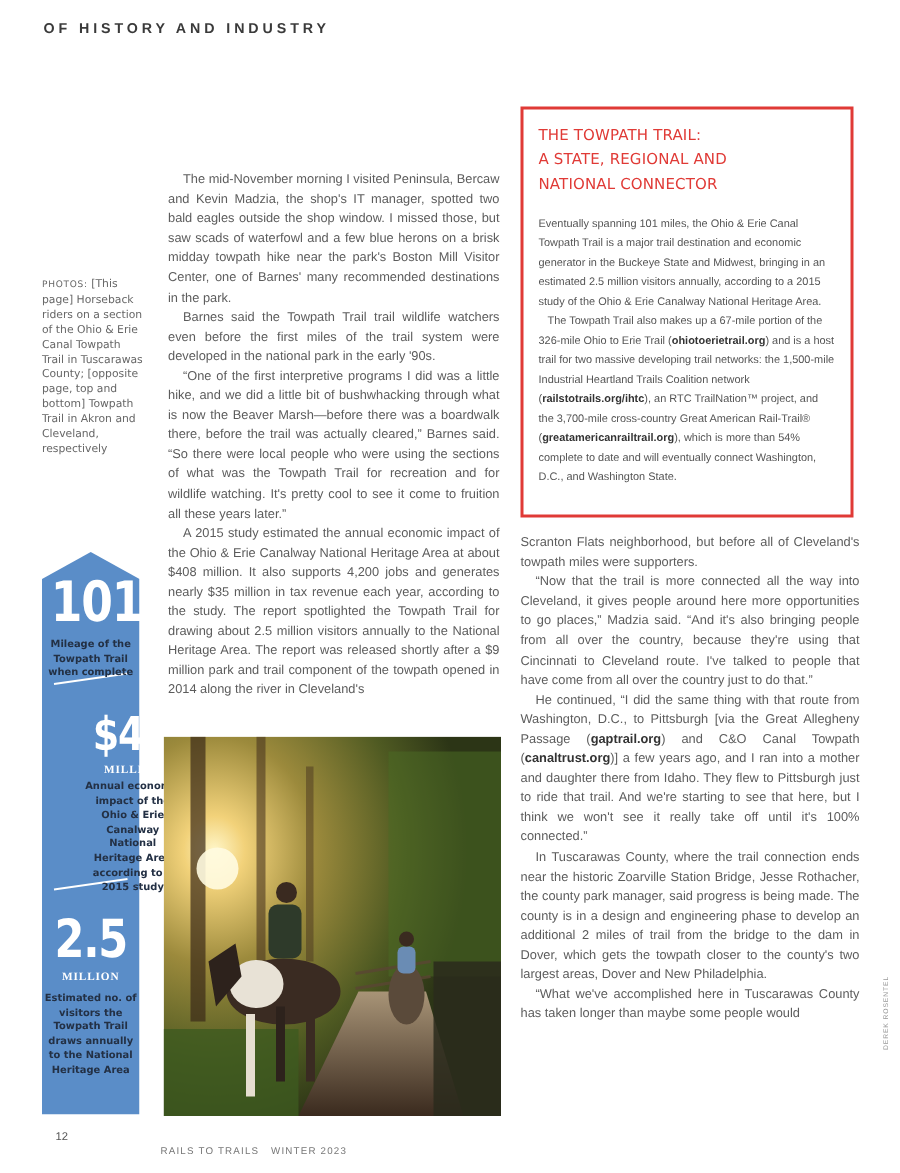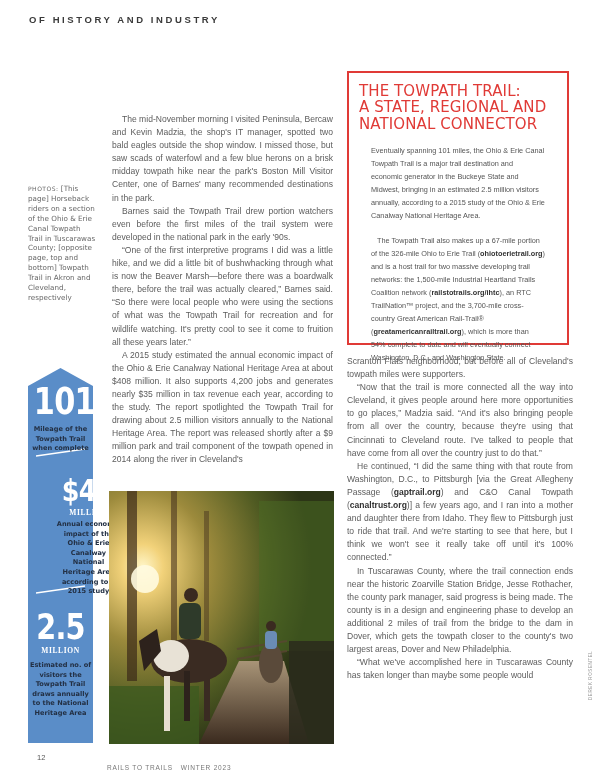--- a/index.html
+++ b/index.html
@@ -19,23 +19,23 @@
   .stat .desc { font-size:6.6px; line-height:9.6px; font-weight:bold; color:#233044; margin-top:3px;
                 font-family:"DejaVu Sans", sans-serif; }
   .col { position:absolute; font-size:8.55px; line-height:13.1px; color:#5c5c5c;
          font-family:"Liberation Sans", sans-serif; text-align:justify; }
   .col p { margin:0; text-indent:10px; }
   .col p.noindent { text-indent:0; }
   .col b { color:#333; }
   .callout { position:absolute; left:347px; top:71px; width:222px; height:274px;
              border:2.6px solid #e03a36; box-sizing:border-box; padding:10px 10px 0 10px; }
   .callout h2 { margin:0; color:#e03a36; font-family:"DejaVu Sans", sans-serif; font-weight:normal;
-                font-size:15px; line-height:16.3px; letter-spacing:0.1px; }
+                font-size:10px; line-height:16.3px; letter-spacing:0.1px; }
   .callout .body { margin-top:10px; font-size:7.3px; line-height:13px; color:#555; text-align:left; }
-  .callout .body p { margin:12px; }
+  .callout .body p { margin:0; }
   .callout .body p + p { text-indent:6px; }
   .callout b { color:#333; }
   .photo { position:absolute; left:109px; top:491px; width:225px; height:253px; overflow:hidden; }
   .credit { position:absolute; left:588px; top:700px; font-size:4.5px; letter-spacing:0.6px; color:#999;
             transform:rotate(-90deg); transform-origin:left top; white-space:nowrap; }
   .folio { position:absolute; top:728px; font-size:7.5px; color:#555;margin-top:25px; }
   .pub { position:absolute; left:107px; top:764px; font-size:6.5px; letter-spacing:0.8px; color:#777; }
 </style>
 </head>
 <body>
@@ -61,21 +61,21 @@
   </div>
   <div class="stat" style="top:240px;">
     <span class="big" style="font-size:35px;line-height:38px;">2.5</span>
     <div class="unit">MILLION</div>
     <div class="desc" style="margin-top:6px;">Estimated no. of visitors the Towpath Trail draws annually to the National Heritage Area</div>
   </div>
 </div>
 
 <div class="col" style="left:112px; top:113px; width:221px;">
   <p>The mid-November morning I visited Peninsula, Bercaw and Kevin Madzia, the shop's IT manager, spotted two bald eagles outside the shop window. I missed those, but saw scads of waterfowl and a few blue herons on a brisk midday towpath hike near the park's Boston Mill Visitor Center, one of Barnes' many recommended destinations in the park.</p>
-  <p>Barnes said the Towpath Trail drew portion watchers even before the first miles of the trail system were developed in the national park in the early '90s.</p>
+  <p>Barnes said the Towpath Trail trail wildlife watchers even before the first miles of the trail system were developed in the national park in the early '90s.</p>
   <p>“One of the first interpretive programs I did was a little hike, and we did a little bit of bushwhacking through what is now the Beaver Marsh—before there was a boardwalk there, before the trail was actually cleared,” Barnes said. “So there were local people who were using the sections of what was the Towpath Trail for recreation and for wildlife watching. It's pretty cool to see it come to fruition all these years later.”</p>
   <p>A 2015 study estimated the annual economic impact of the Ohio &amp; Erie Canalway National Heritage Area at about $408 million. It also supports 4,200 jobs and generates nearly $35 million in tax revenue each year, according to the study. The report spotlighted the Towpath Trail for drawing about 2.5 million visitors annually to the National Heritage Area. The report was released shortly after a $9 million park and trail component of the towpath opened in 2014 along the river in Cleveland's</p>
 </div>
 
 <div class="callout">
   <h2>
     <span>THE TOWPATH TRAIL:</span><br>
     <span>A STATE, REGIONAL AND</span><br>
     <span>NATIONAL CONNECTOR</span>
   </h2>

